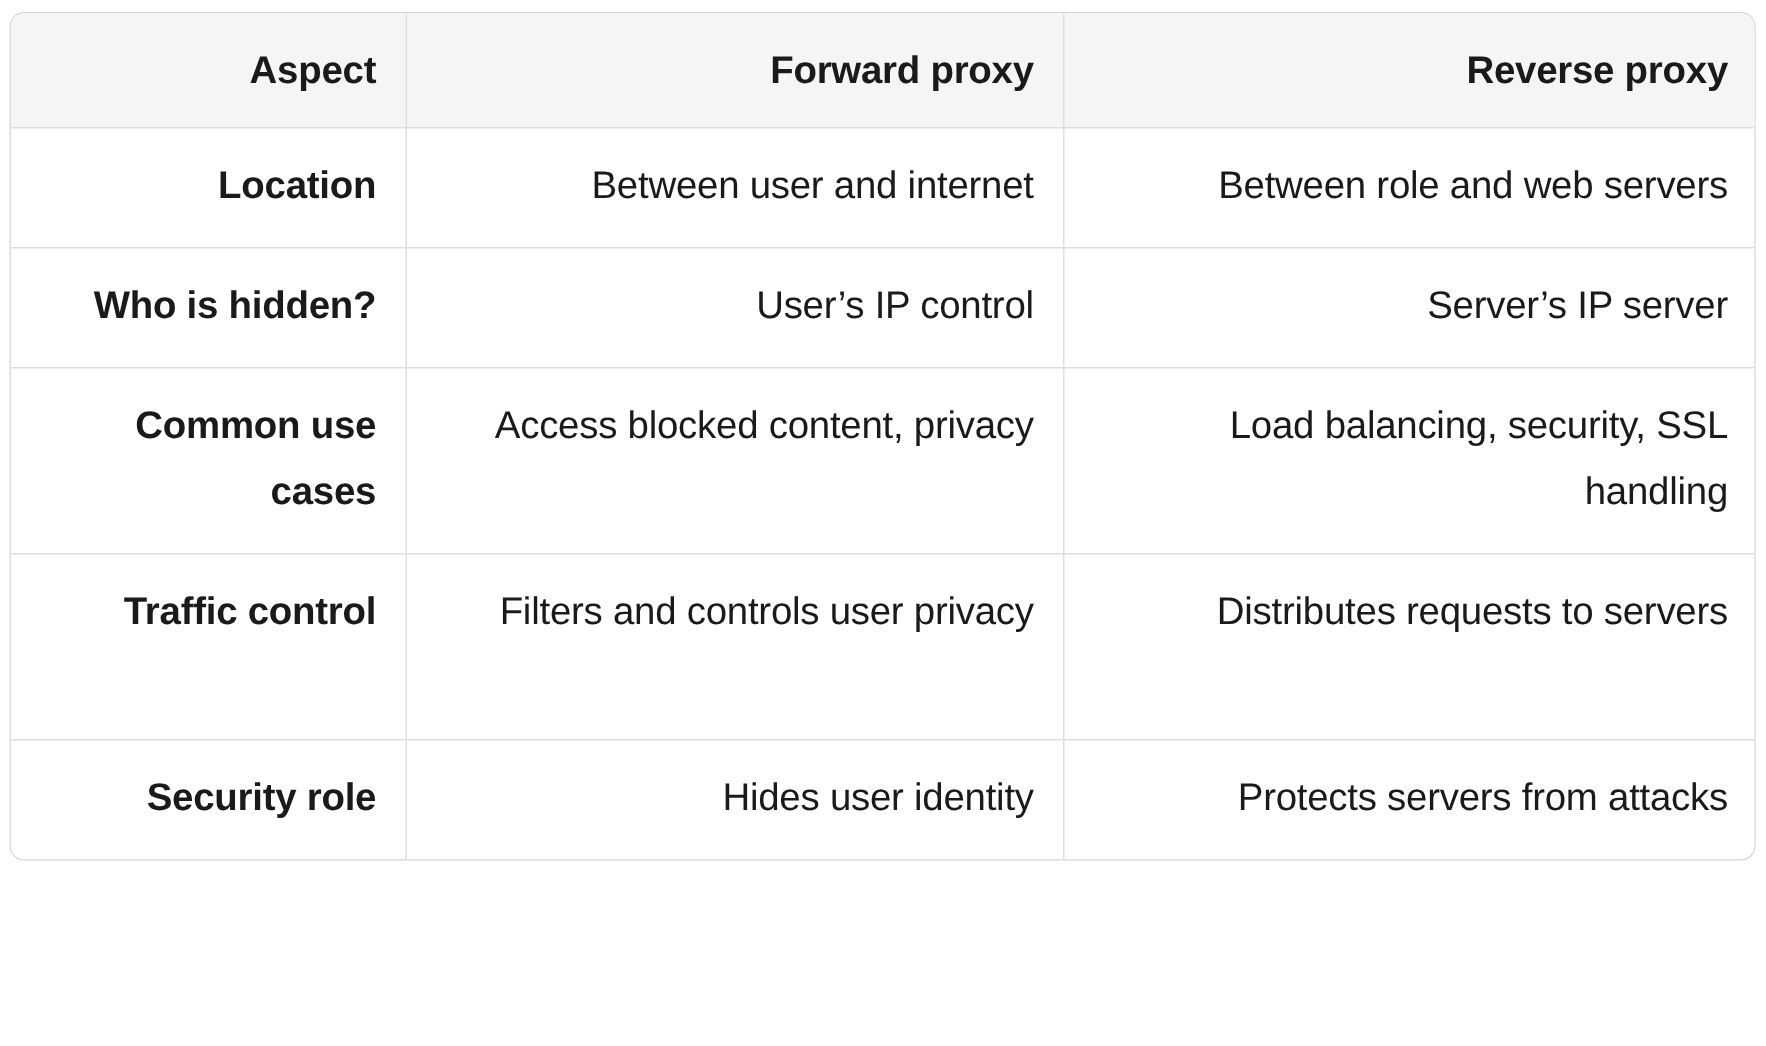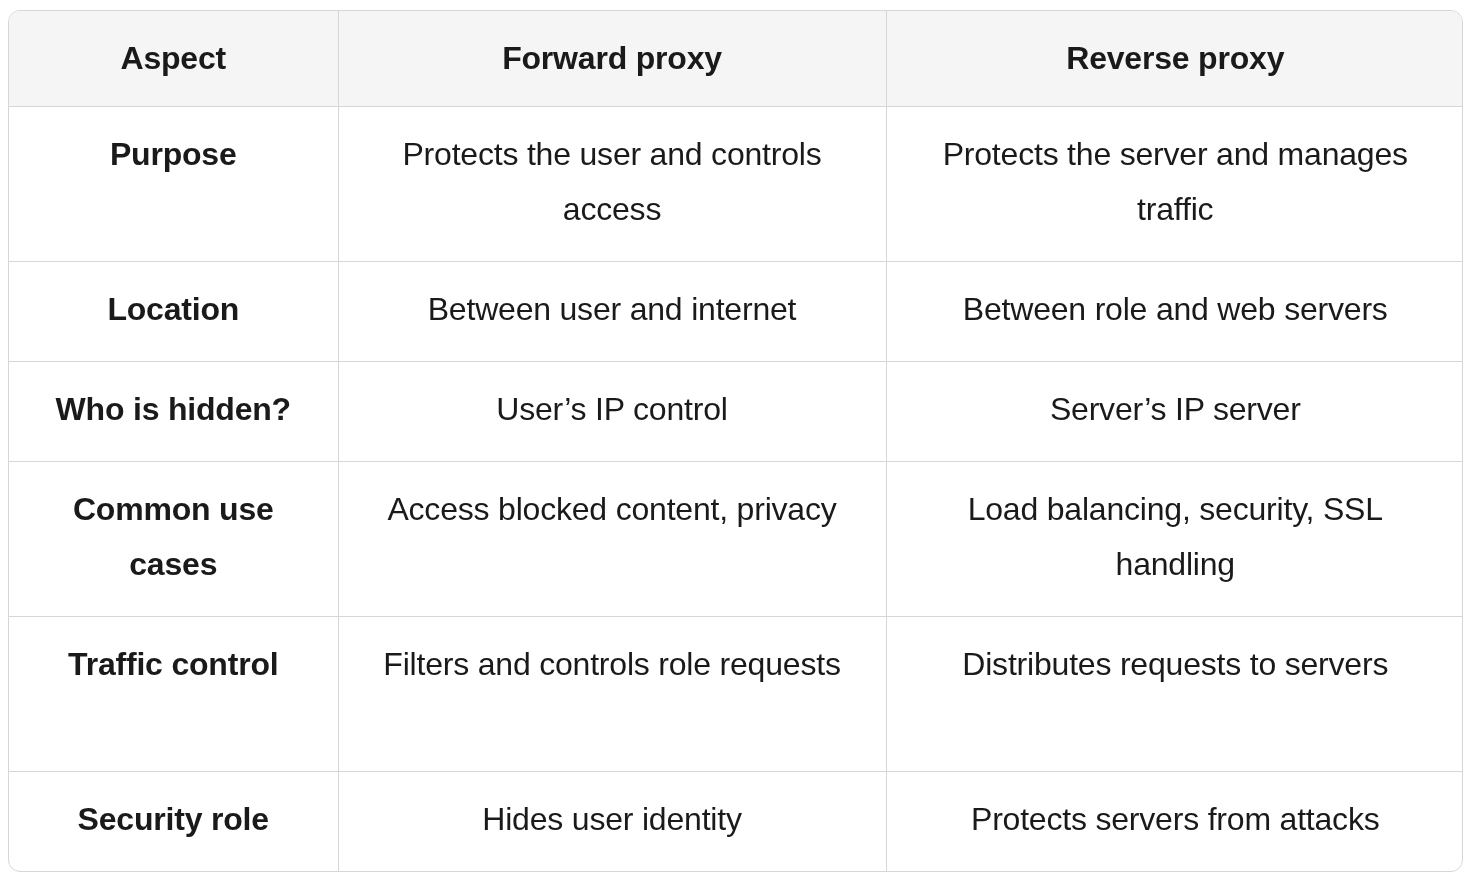--- a/index.html
+++ b/index.html
@@ -21,21 +21,21 @@
   table.compare {
     width: 100%;
     border-collapse: collapse;
     table-layout: fixed;
   }
   col.c-aspect  { width: 329px; }
   col.c-forward { width: 548px; }
   col.c-reverse { width: 578px; }
 
   th, td {
-    text-align: center;
+    text-align: right;
     vertical-align: top;
     font-size: 32px;
     line-height: 55px;
     letter-spacing: -0.2px;
     padding: 20px 24px 24px 24px;
     overflow: hidden;
   }
   tr > *:not(:first-child) {
     border-left: 1px solid var(--border, #d4d4d4);
   }
@@ -69,43 +69,38 @@
       <col class="c-reverse">
     </colgroup>
     <thead>
       <tr>
         <th>Aspect</th>
         <th>Forward proxy</th>
         <th>Reverse proxy</th>
       </tr>
     </thead>
     <tbody>
-      <tr class="h-155">
-        <th>Purpose</th>
-        <td>Protects the user and controls access</td>
-        <td>Protects the server and manages traffic</td>
-      </tr>
       <tr class="h-98">
         <th>Location</th>
         <td>Between user and internet</td>
         <td>Between role and web servers</td>
       </tr>
       <tr class="h-97">
         <th>Who is hidden?</th>
         <td>User’s IP control</td>
         <td>Server’s IP server</td>
       </tr>
       <tr class="h-153">
         <th>Common use cases</th>
         <td>Access blocked content, privacy</td>
         <td>Load balancing, security, SSL handling</td>
       </tr>
       <tr class="h-155">
         <th>Traffic control</th>
-        <td>Filters and controls role requests</td>
+        <td>Filters and controls user privacy</td>
         <td>Distributes requests to servers</td>
       </tr>
       <tr class="h-98">
         <th>Security role</th>
         <td>Hides user identity</td>
         <td>Protects servers from attacks</td>
       </tr>
     </tbody>
   </table>
 </div>

